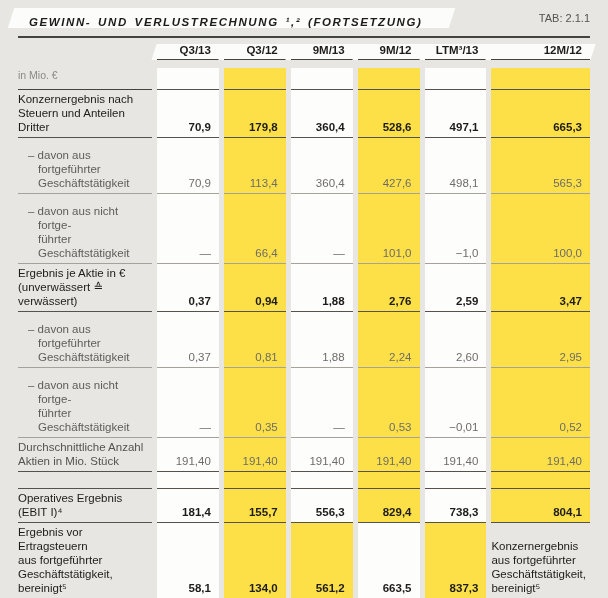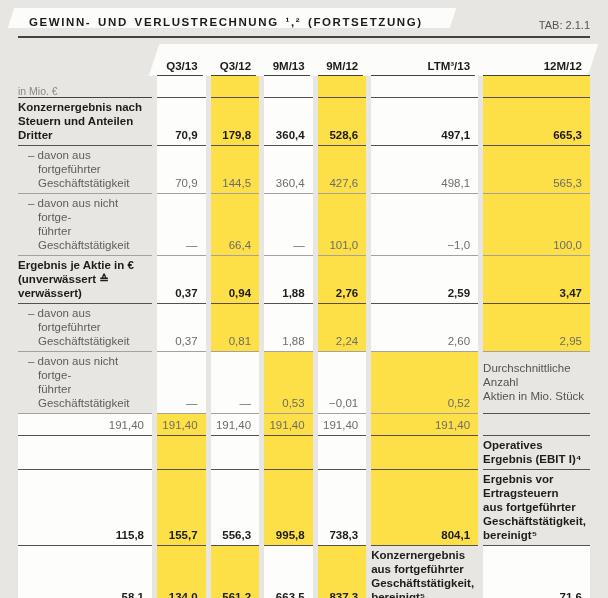--- a/index.html
+++ b/index.html
@@ -6,52 +6,52 @@
   body {
     width:608px; height:598px; overflow:hidden;
     background:#e7e6e2;
     font-family:"Liberation Sans", sans-serif;
     -webkit-font-smoothing:antialiased;
   }
   .page { padding:8px 18px 0 18px; }
 
   
   .titlebar { position:relative; height:28px; border-bottom:2px solid #45433f; }
-  .title-box { position:absolute; left:-7px; top:0; height:20px; }
+  .title-box { position:absolute; left:-7px; top:0; height:20px;font-style:italic; }
   .title-box .bg { position:absolute; inset:0; background:#fcfcfb; transform:skewX(-18deg); }
   .title-text {
     position:relative; display:block; padding:8px 30px 0 18px;
     font-size:11.5px; font-weight:bold; letter-spacing:1.6px; word-spacing:2px;
     color:#1d1c1a; white-space:nowrap;
   }
-  .tab-label { position:absolute; right:0; bottom:5px; font-size:11px; color:#55534f; }
+  .tab-label { position:absolute; right:0; bottom:12px; font-size:11px; color:#55534f; }
 
   
   .grid {
     display:grid;
     grid-template-columns:134px repeat(6, 1fr);
     column-gap:5px;
     margin-top:6px;
   }
 
   
-  .hcell { position:relative; height:32px; }
+  .hcell { position:relative; height:16px; }
   .hcell .skew { position:absolute; left:-3px; right:-3px; top:0; bottom:0; background:#fcfcfb; transform:skewX(-18deg); }
   .hcell .hlabel {
     position:relative; height:100%; box-sizing:border-box;
     display:flex; align-items:flex-end; justify-content:flex-end;
     padding:0 8px 3px 0; border-bottom:1px solid #45433f;
     font-size:11.5px; font-weight:bold; color:#1d1c1a;
   }
   .hempty { height:24px; }
 
   
   .unit-lbl {
     display:flex; align-items:flex-end; box-sizing:border-box;
-    min-height:20px; padding:0 0 0 0;
+    min-height:20px; padding:0 0 8px 0;
     font-size:10.5px; color:#8b8984; border-bottom:1px solid #45433f;
   }
   .unit-cell { min-height:20px; padding:0; }
 
   
   .cell {
     display:flex; align-items:flex-end; justify-content:flex-end;
     box-sizing:border-box; min-height:22px;
     padding:2px 8px 3px 0;
     font-size:11.5px; line-height:14px;
@@ -63,22 +63,22 @@
   .cell.boldv { font-weight:bold; color:#1d1c1a; }
   .cell.regv  { color:#6e6c68; }
 
   
   .lbl {
     display:flex; align-items:flex-end; box-sizing:border-box;
     min-height:22px; padding:2px 4px 3px 0;
     font-size:11.5px; line-height:14px;
   }
   .lbl .t { display:block; white-space:pre-line; }
-  .lbl.boldl { font-weight:bold; color:#1d1c1a; }
-  .lbl.subl  { color:#5f5d59; }
+  .lbl.boldl { font-weight:normal; color:#1d1c1a; }
+  .lbl.subl  { color:#5f5d59;margin-top:8px; }
   .lbl.subl .t { padding-left:20px; text-indent:-10px; }
   .lbl.plainl { color:#55534f;align-items:center; }
 
   
   .sp { min-height:17px; padding:0; }
 </style>
 </head>
 <body>
 
 <div class="page">
@@ -132,21 +132,21 @@
       <div class="cell gray b-dark boldv">179,8</div>
       <div class="cell white b-dark boldv">360,4</div>
       <div class="cell gray b-dark boldv">528,6</div>
       <div class="cell white b-dark boldv">497,1</div>
       <div class="cell gray b-dark boldv">665,3</div>
       <div class="lbl subl b-light">
         <div class="t">– davon aus fortgeführter
 Geschäftstätigkeit</div>
       </div>
       <div class="cell white b-light regv">70,9</div>
-      <div class="cell gray b-light regv">144,5</div>
+      <div class="cell gray b-light regv">113,4</div>
       <div class="cell white b-light regv">360,4</div>
       <div class="cell gray b-light regv">427,6</div>
       <div class="cell white b-light regv">498,1</div>
       <div class="cell gray b-light regv">565,3</div>
       <div class="lbl subl b-light">
         <div class="t">– davon aus nicht fortge-
 führter Geschäftstätigkeit</div>
       </div>
       <div class="cell white b-light regv">—</div>
       <div class="cell gray b-light regv">66,4</div>
@@ -172,20 +172,21 @@
       <div class="cell gray b-light regv">0,81</div>
       <div class="cell white b-light regv">1,88</div>
       <div class="cell gray b-light regv">2,24</div>
       <div class="cell white b-light regv">2,60</div>
       <div class="cell gray b-light regv">2,95</div>
       <div class="lbl subl b-light">
         <div class="t">– davon aus nicht fortge-
 führter Geschäftstätigkeit</div>
       </div>
       <div class="cell white b-light regv">—</div>
+      <div class="cell gray b-light regv">0,35</div>
       <div class="cell white b-light regv">—</div>
       <div class="cell gray b-light regv">0,53</div>
       <div class="cell white b-light regv">−0,01</div>
       <div class="cell gray b-light regv">0,52</div>
       <div class="lbl plainl b-dark">
         <div class="t">Durchschnittliche Anzahl
 Aktien in Mio. Stück</div>
       </div>
       <div class="cell white b-dark regv">191,40</div>
       <div class="cell gray b-dark regv">191,40</div>
@@ -196,24 +197,24 @@
       <div class="lbl sp b-dark"></div>
       <div class="cell sp b-dark white"></div>
       <div class="cell sp b-dark gray"></div>
       <div class="cell sp b-dark white"></div>
       <div class="cell sp b-dark gray"></div>
       <div class="cell sp b-dark white"></div>
       <div class="cell sp b-dark gray"></div>
       <div class="lbl boldl b-dark">
         <div class="t">Operatives Ergebnis (EBIT I)⁴</div>
       </div>
-      <div class="cell white b-dark boldv">115,8</div>
+      <div class="cell white b-dark boldv">181,4</div>
       <div class="cell gray b-dark boldv">155,7</div>
       <div class="cell white b-dark boldv">556,3</div>
-      <div class="cell gray b-dark boldv">995,8</div>
+      <div class="cell gray b-dark boldv">829,4</div>
       <div class="cell white b-dark boldv">738,3</div>
       <div class="cell gray b-dark boldv">804,1</div>
       <div class="lbl boldl b-dark">
         <div class="t">Ergebnis vor Ertragsteuern
 aus fortgeführter
 Geschäftstätigkeit, bereinigt⁵</div>
       </div>
       <div class="cell white b-dark boldv">58,1</div>
       <div class="cell gray b-dark boldv">134,0</div>
       <div class="cell gray b-dark boldv">561,2</div>

